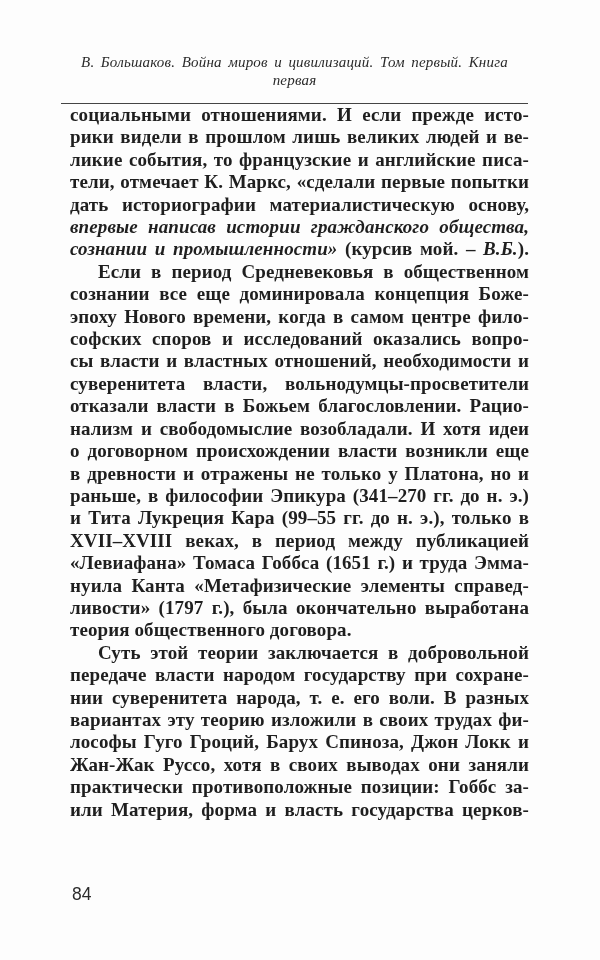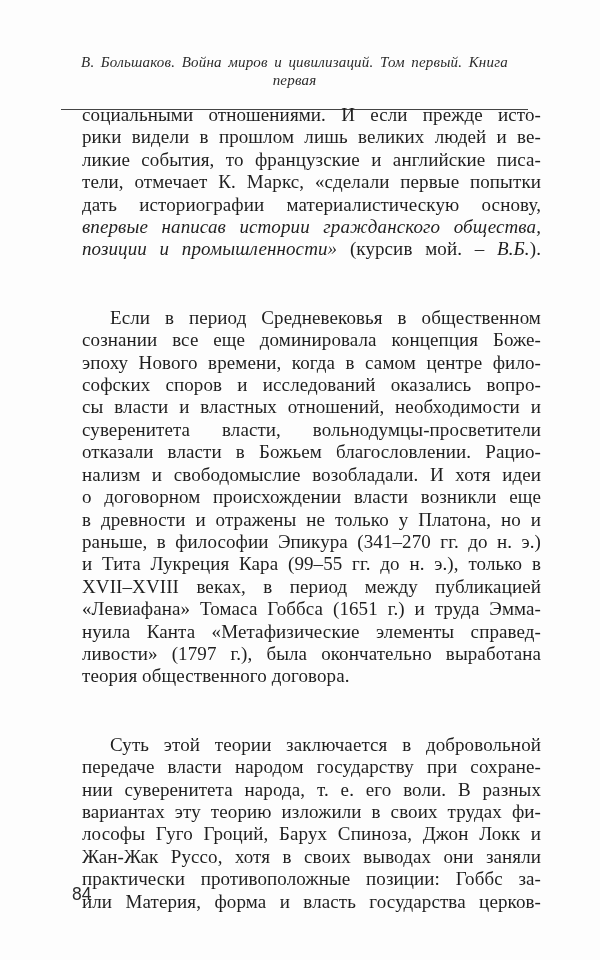--- a/index.html
+++ b/index.html
@@ -21,43 +21,43 @@
     top: 53px;
     left: 61px;
     width: 467px;
     text-align: center;
     font-style: italic;
     font-size: 15px;
     line-height: 18px;
     color: #2a2a2a;
     word-spacing: 2.5px;
     letter-spacing: 0.2px;
-    padding-bottom: 20px;
+    padding-bottom: 14px;
     border-bottom: 1.5px solid #444444;
   }
   .body-text {
     position: absolute;
     top: 104px;
-    left: 82px;
+    left: 70px;
     width: 459px;
     font-size: 19px;
     line-height: 22.4px;
     letter-spacing: 0.1px;
     color: #1f1f1f;
+    font-weight: bold;
   }
   .line {
     text-align: justify;
     text-align-last: justify;
   }
   .line.last {
     text-align-last: left;
   }
   .line.indent {
     text-indent: 28px;
-    margin-top: 46px;
   }
   .italic {
     font-style: italic;
   }
   .page-number {
     position: absolute;
     top: 884px;
     left: 72px;
     font-family: "Liberation Sans", sans-serif;
     font-size: 17.5px;
@@ -73,21 +73,21 @@
     <span>В. Большаков. Война миров и цивилизаций. Том первый. Книга первая</span>
   </div>
 
   <div class="body-text" id="body-text">
       <div class="line"><span>социальными отношениями. И если прежде исто-</span></div>
       <div class="line"><span>рики видели в прошлом лишь великих людей и ве-</span></div>
       <div class="line"><span>ликие события, то французские и английские писа-</span></div>
       <div class="line"><span>тели, отмечает К. Маркс, «сделали первые попытки</span></div>
       <div class="line"><span>дать историографии материалистическую основу,</span></div>
       <div class="line"><span class="italic">впервые написав истории гражданского общества,</span></div>
-      <div class="line"><span class="italic">позиции и промышленности»</span><span> (курсив мой. – </span><span class="italic">В.Б.</span><span>).</span></div>
+      <div class="line"><span class="italic">сознании и промышленности»</span><span> (курсив мой. – </span><span class="italic">В.Б.</span><span>).</span></div>
       <div class="line indent"><span>Если в период Средневековья в общественном</span></div>
       <div class="line"><span>сознании все еще доминировала концепция Боже-</span></div>
       <div class="line"><span>эпоху Нового времени, когда в самом центре фило-</span></div>
       <div class="line"><span>софских споров и исследований оказались вопро-</span></div>
       <div class="line"><span>сы власти и властных отношений, необходимости и</span></div>
       <div class="line"><span>суверенитета власти, вольнодумцы-просветители</span></div>
       <div class="line"><span>отказали власти в Божьем благословлении. Рацио-</span></div>
       <div class="line"><span>нализм и свободомыслие возобладали. И хотя идеи</span></div>
       <div class="line"><span>о договорном происхождении власти возникли еще</span></div>
       <div class="line"><span>в древности и отражены не только у Платона, но и</span></div>

